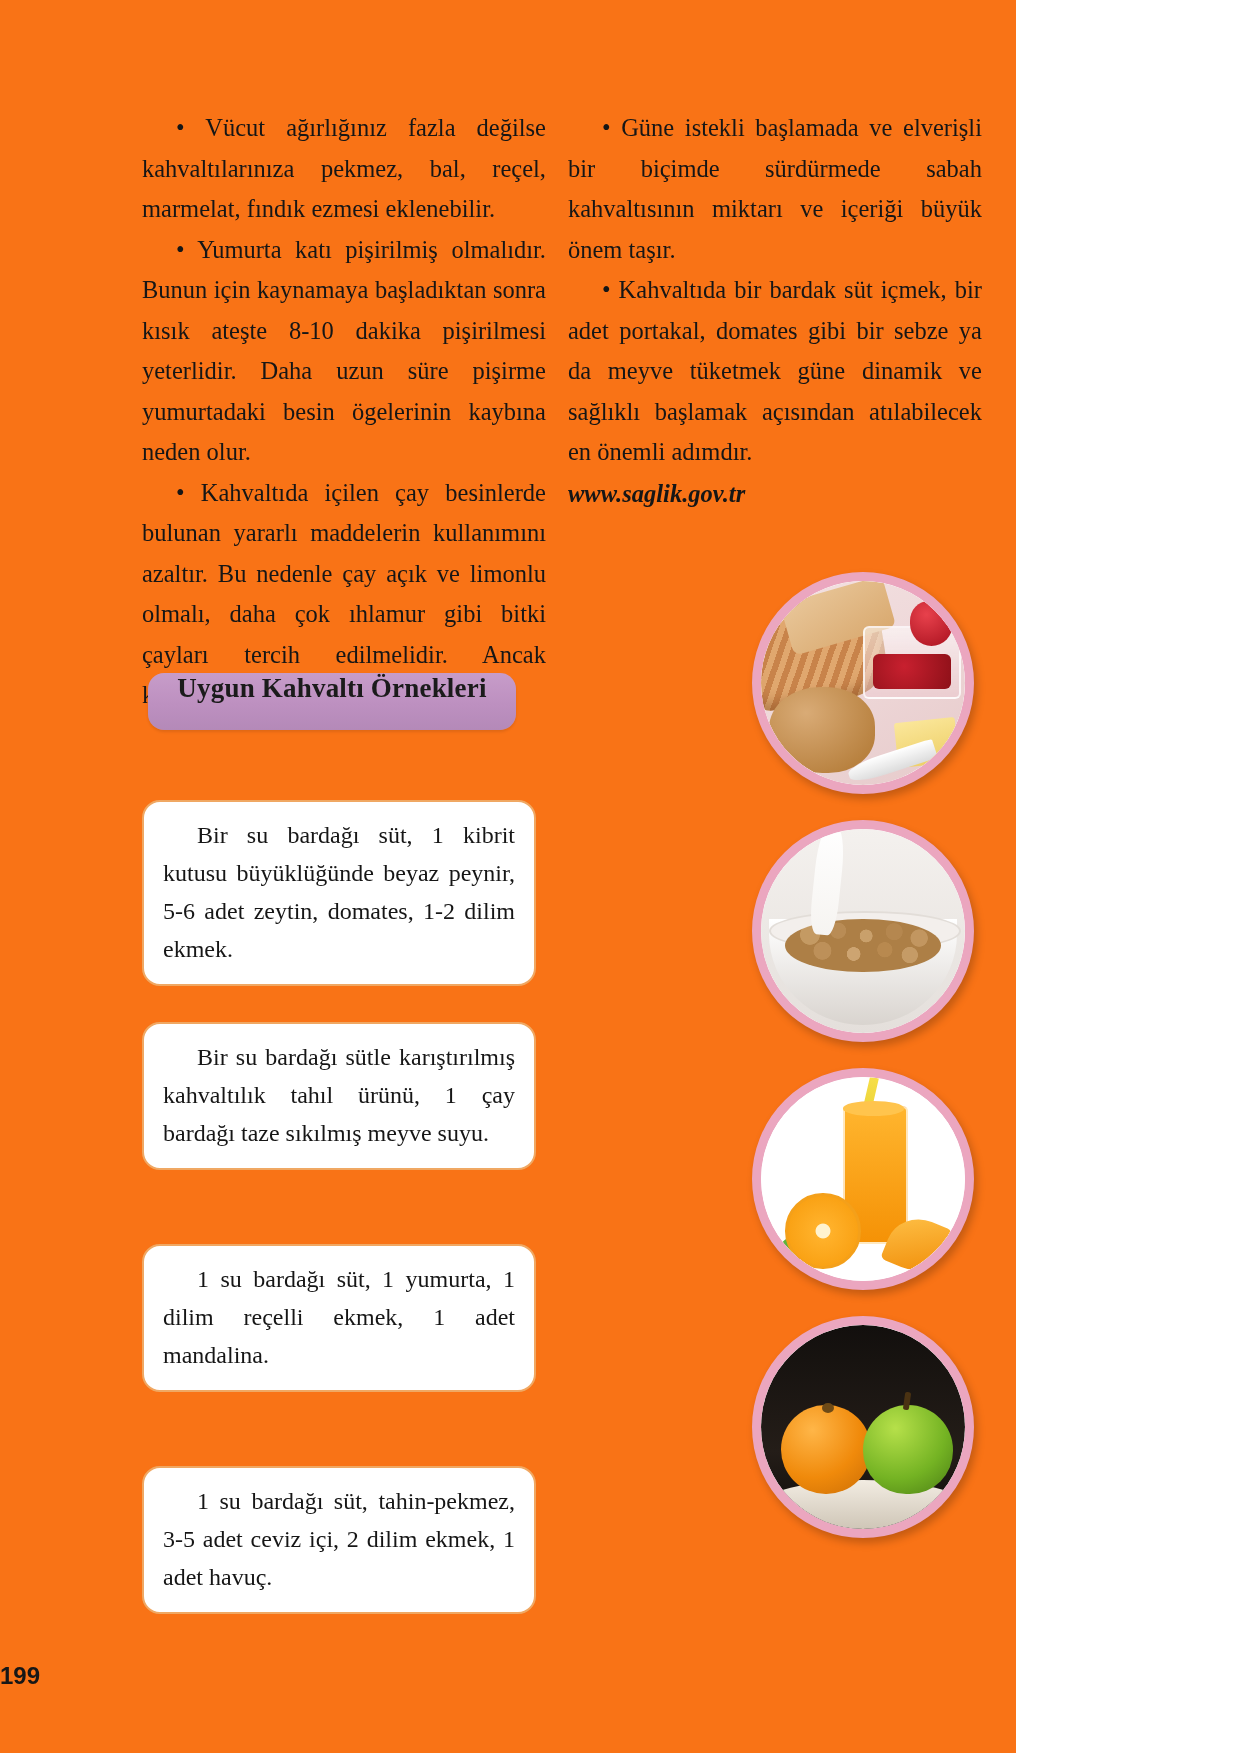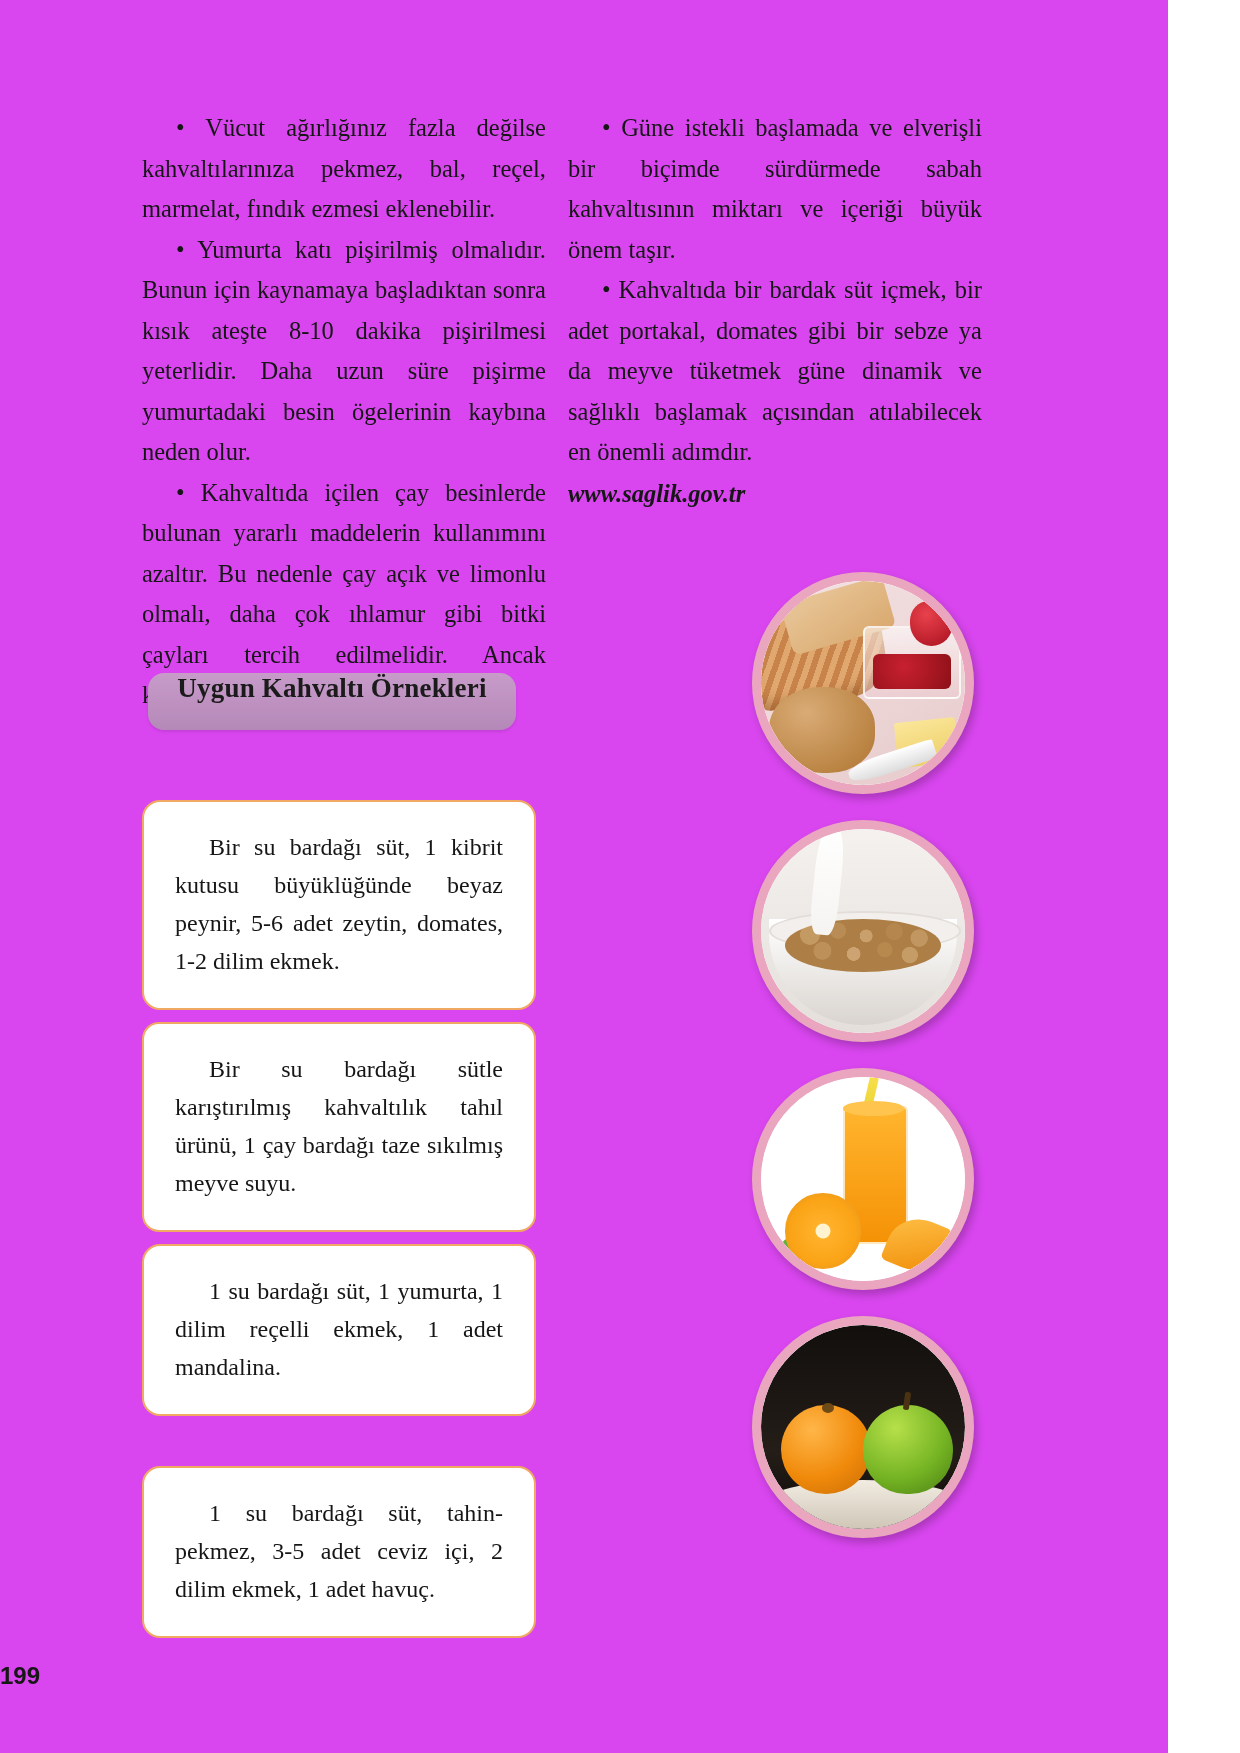--- a/index.html
+++ b/index.html
@@ -2,23 +2,23 @@
 <html><head>
 <meta charset="utf-8">
 <style>
   html, body {
     margin: 0;
     padding: 0;
     background: #ffffff;
   }
   .page {
     position: relative;
-    width: 1168px;
+    width: 1016px;
     height: 1753px;
-    background: #d946ef;
+    background: #f97316;
     font-family: "Liberation Serif", "DejaVu Serif", serif;
     color: #1a1a1a;
     overflow: hidden;
   }
 
   
   .col {
     position: absolute;
     font-size: 24.5px;
     line-height: 40.5px;
@@ -84,24 +84,24 @@
     background: #ffffff;
     padding: 14px 19px 16px 19px;
   }
   .ex-text {
     font-family: "Liberation Serif", "DejaVu Serif", serif;
     font-size: 24px;
     line-height: 38px;
     text-align: justify;
     text-indent: 34px;
     color: #161616;
-    margin: 12px;
+    margin: 0;
   }
   #ex-box-0 { top: 800px; }
-  #ex-box-1 { top: 1022px; border-radius: 17px; }
+  #ex-box-1 { top: 1022px; }
   #ex-box-2 { top: 1244px; }
   #ex-box-3 { top: 1466px; }
 
   
   .photo {
     position: absolute;
     width: 222px;
     height: 222px;
     border-radius: 50%;
     border: 9px solid #eba6bf;

